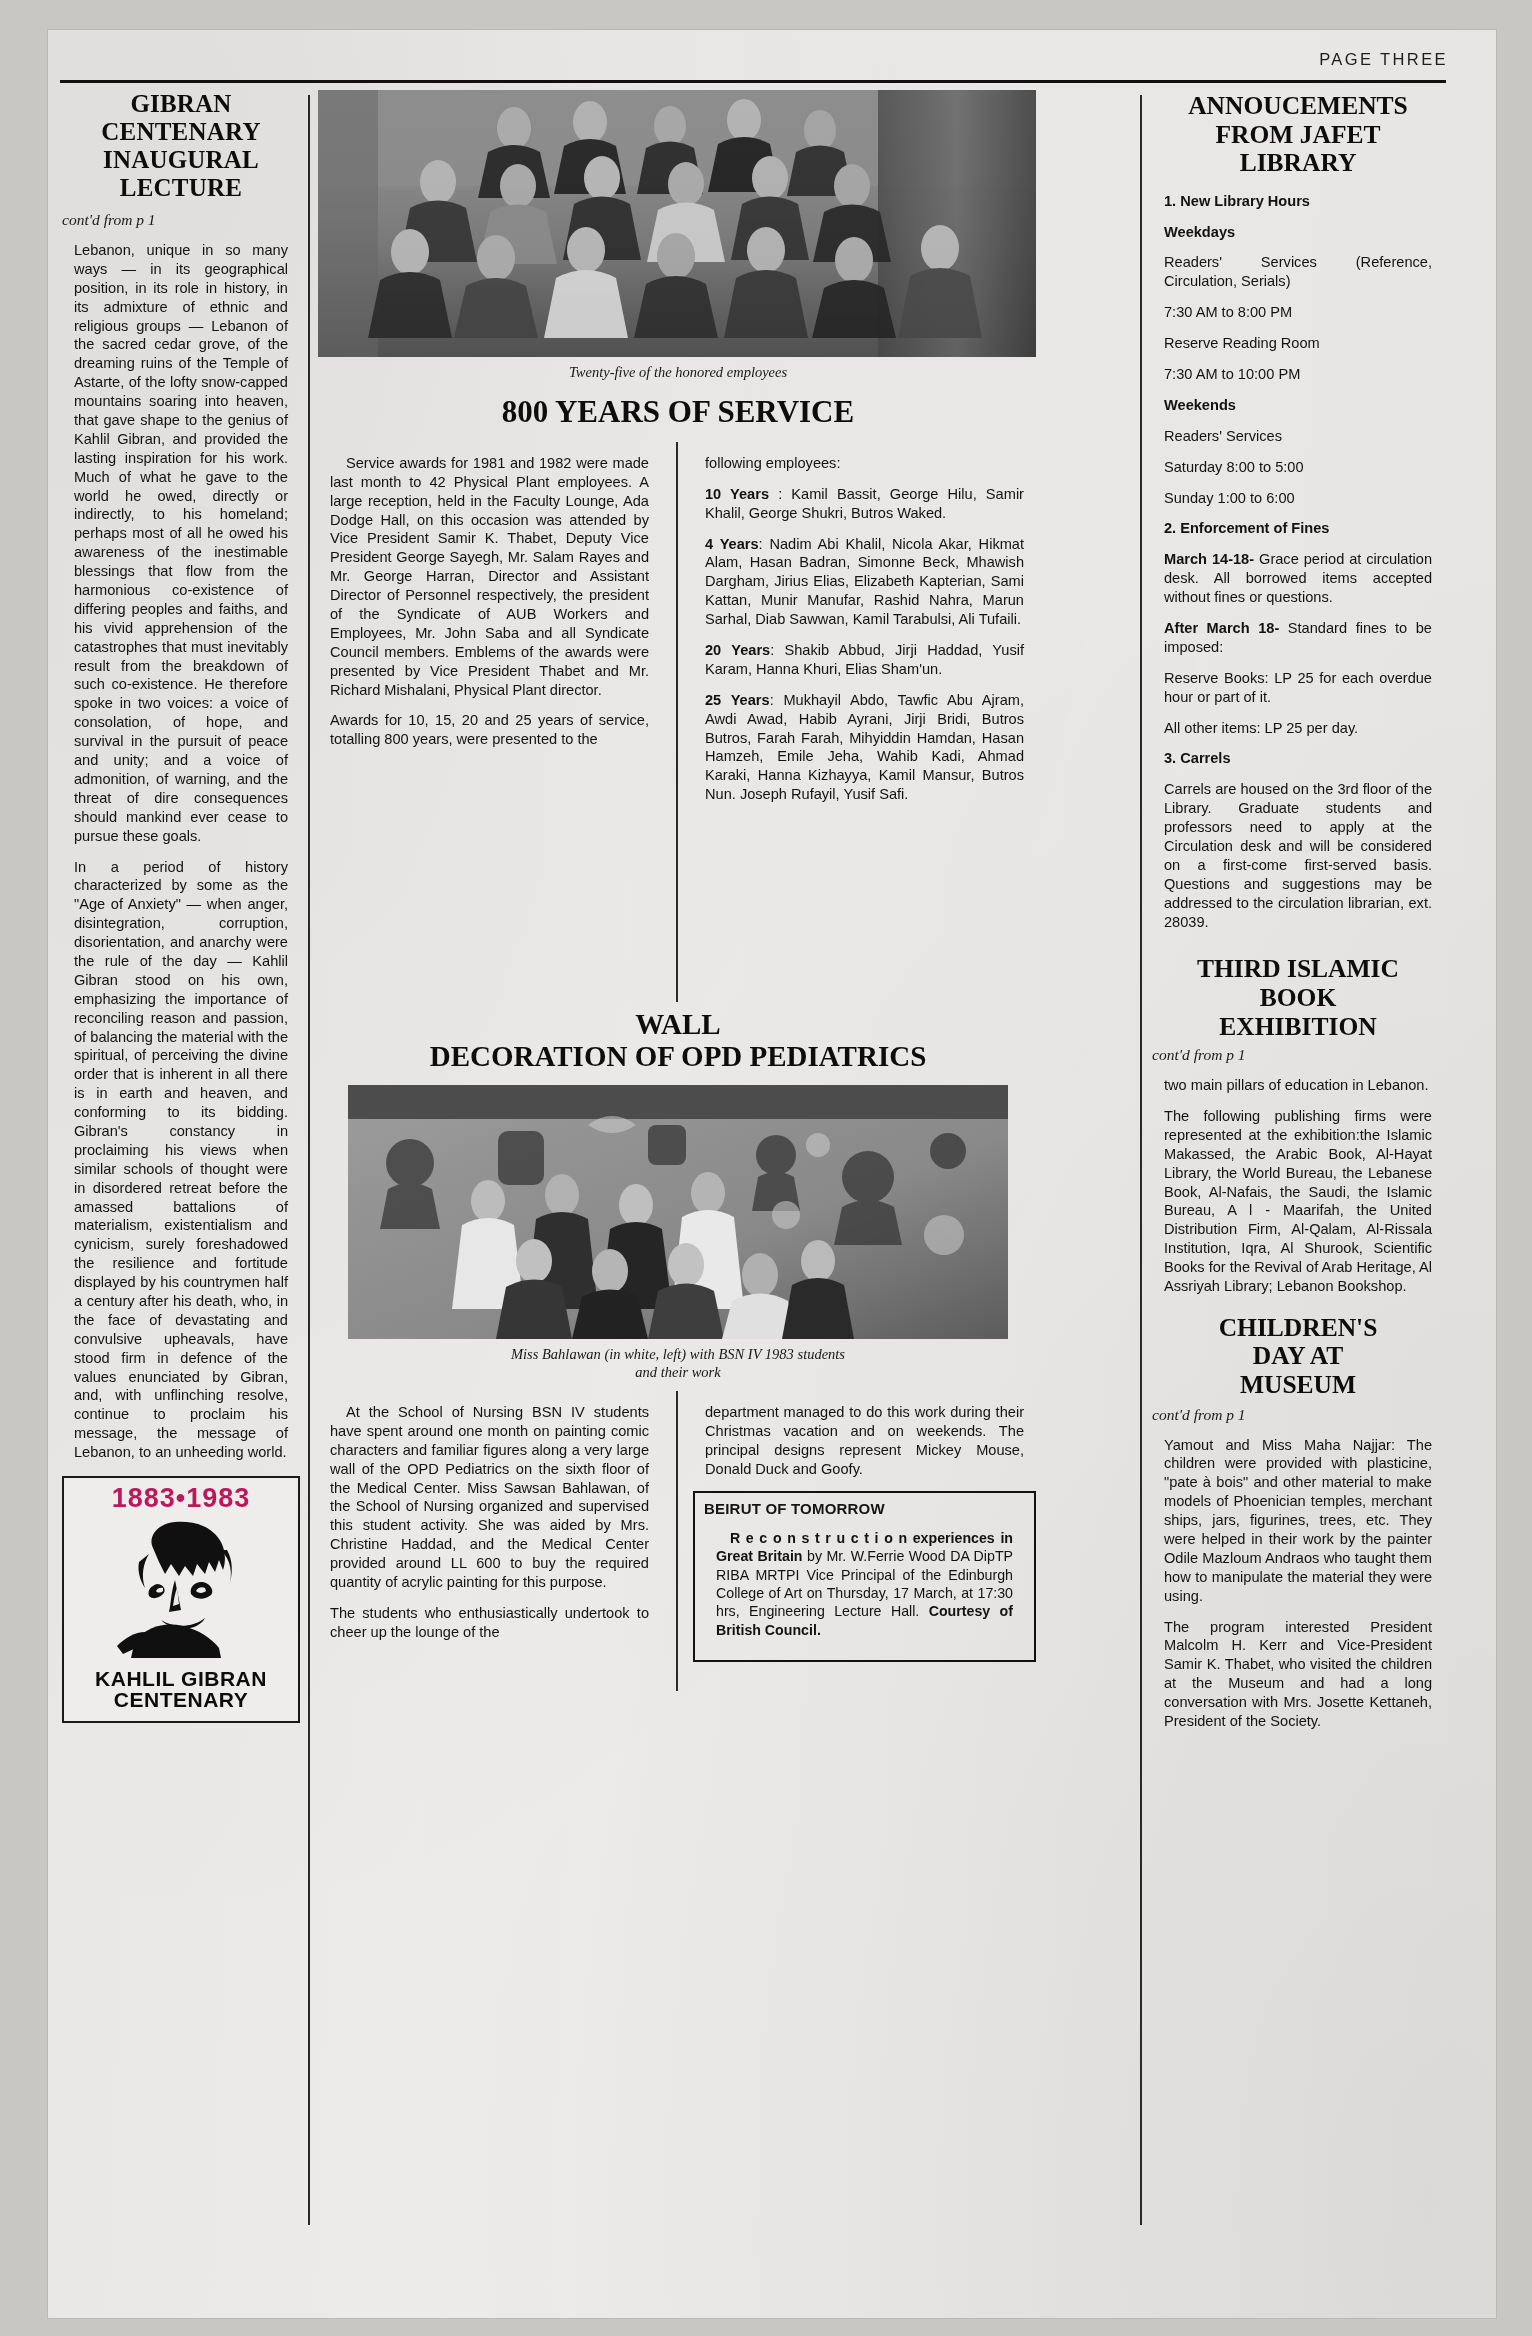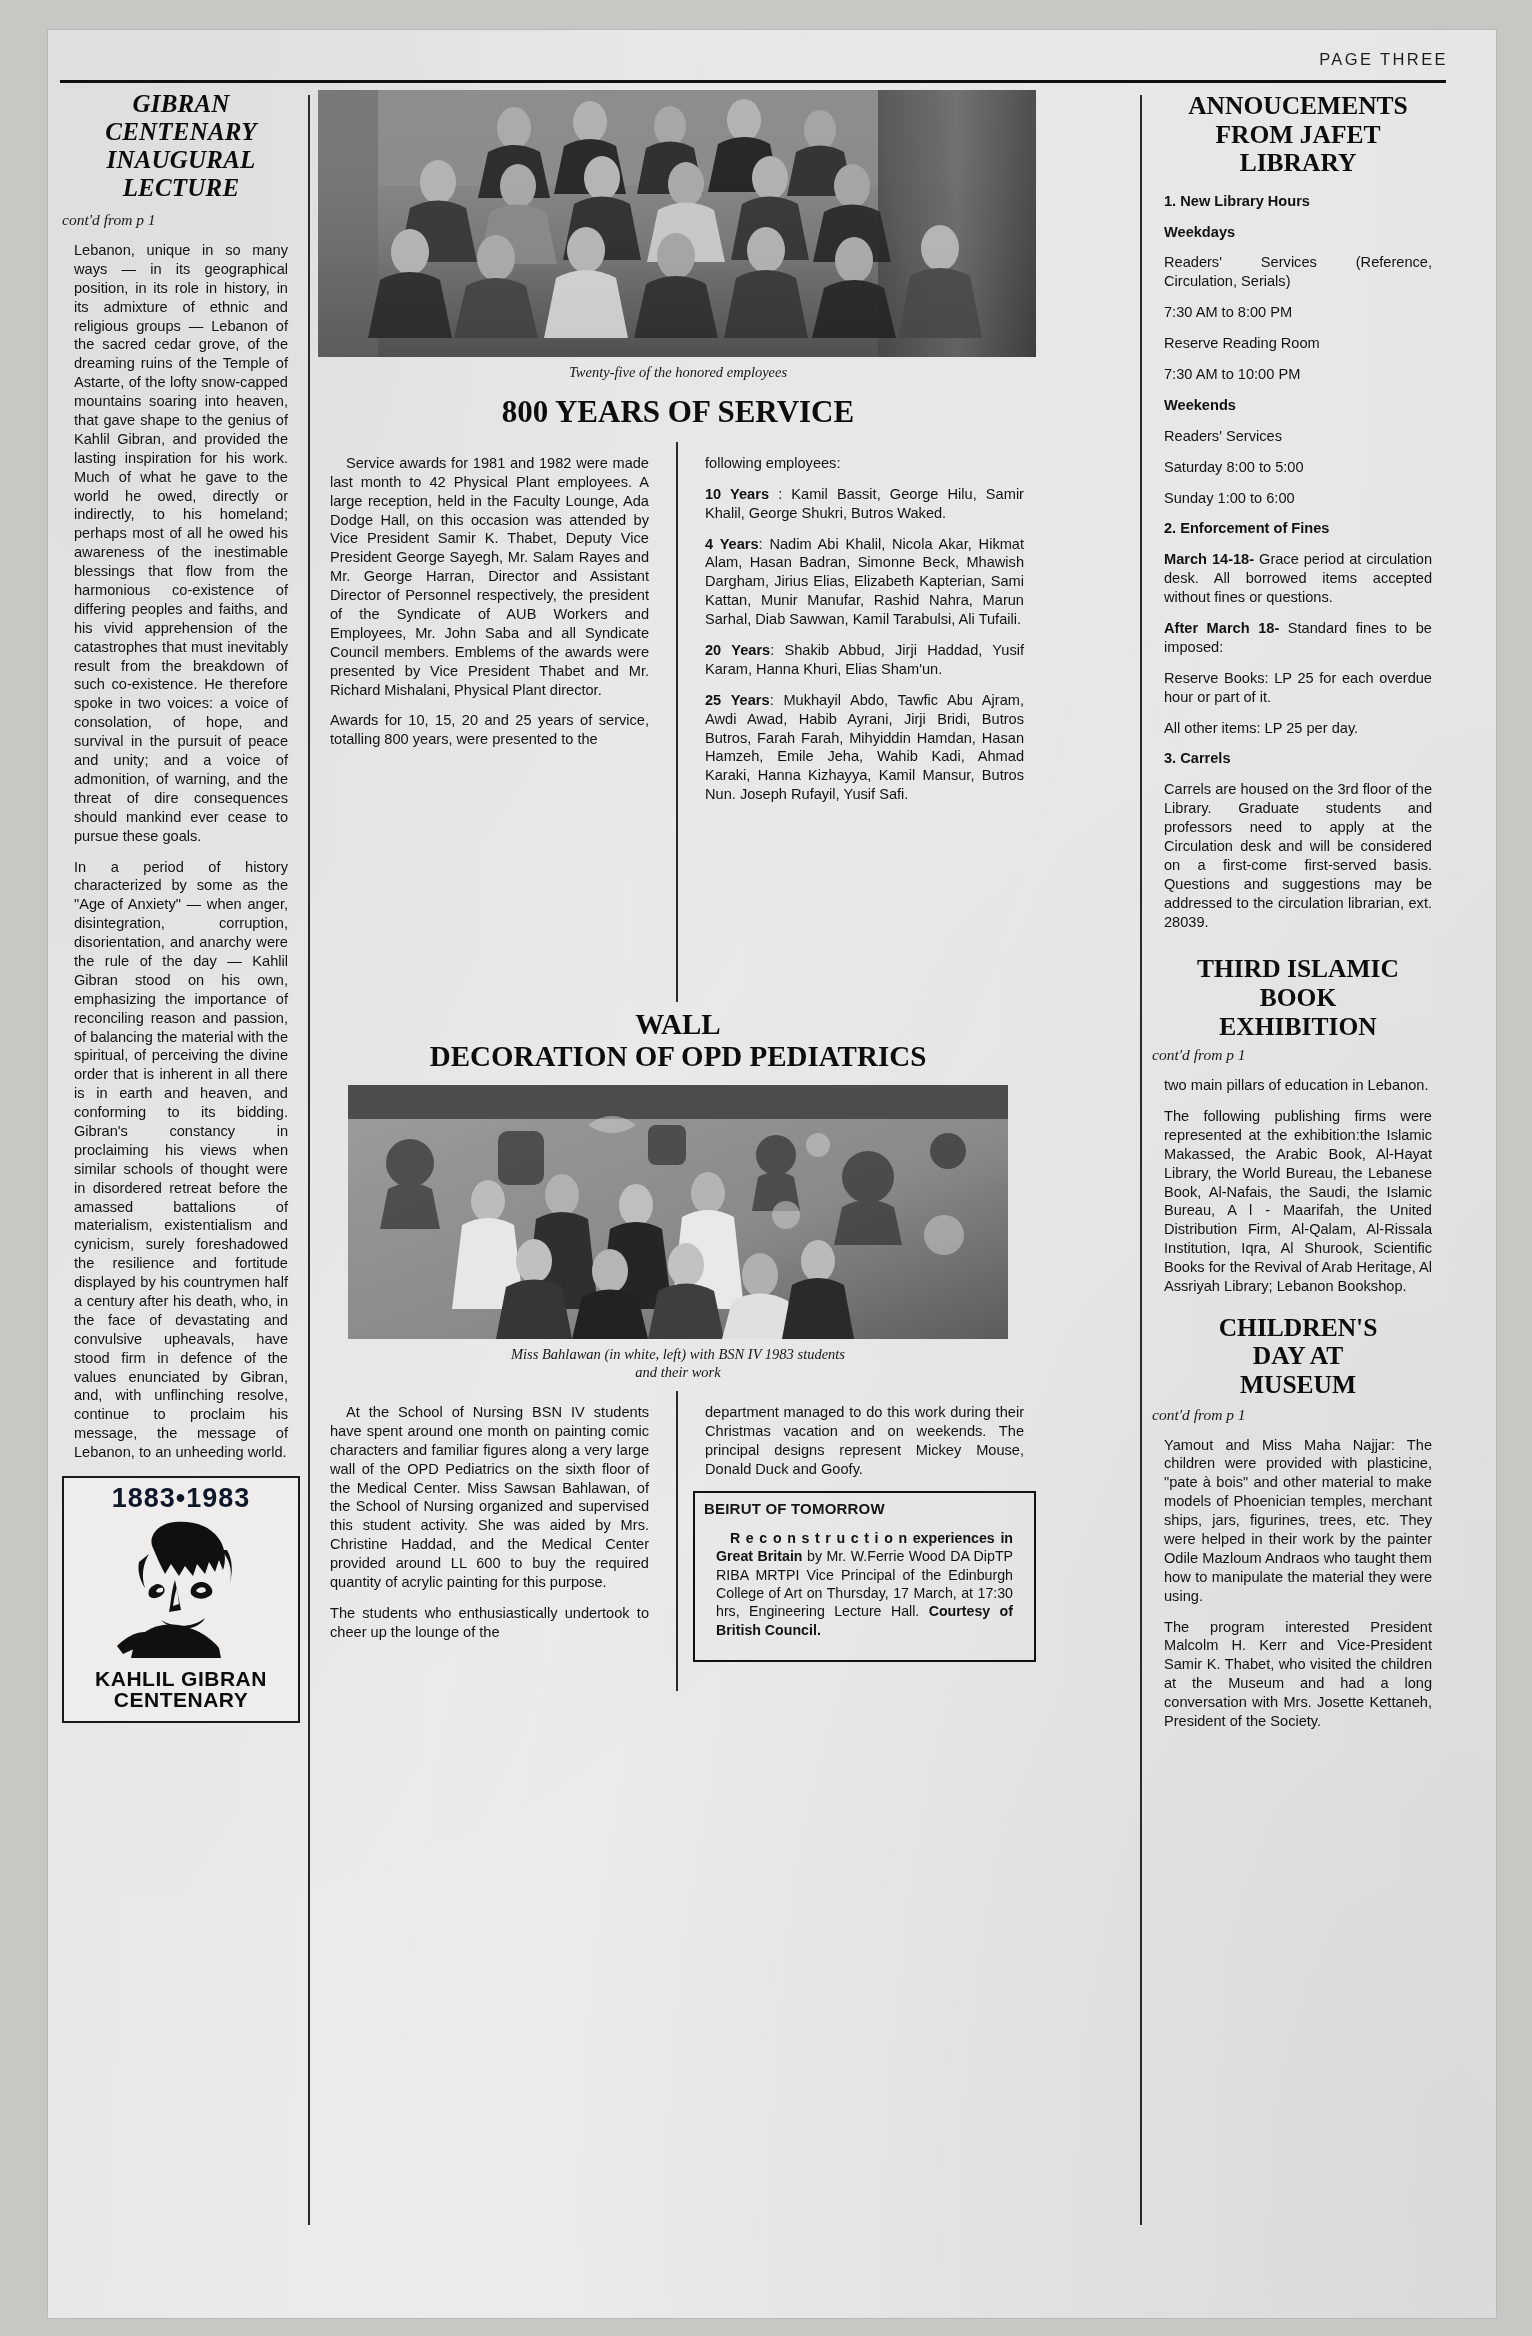--- a/index.html
+++ b/index.html
@@ -63,21 +63,21 @@
   .vr2 { left: 1140px; top: 95px; height: 2130px; }
 
   
   .hl {
     font-family: "Liberation Serif", serif;
     font-weight: bold;
     text-align: center;
     line-height: 1.12;
     color: #0d0d0d;
   }
-  .hl-a { font-size: 25px; letter-spacing: 0.2px; font-style: italic; }
+  .hl-a { font-size: 25px; letter-spacing: 0.2px; }
   .hl-b { font-size: 25.5px; }
   .hl-c { font-size: 31px; }
   .hl-d { font-size: 29px; }
 
   .contd {
     font-family: "Liberation Serif", serif;
     font-style: italic;
     font-size: 15.5px;
     color: #1a1a1a;
     margin: 9px 0 8px 0;
@@ -125,21 +125,21 @@
     border: 2.5px solid #1a1a1a;
     padding: 7px 6px 10px 6px;
     background: #efedeb;
     text-align: center;
   }
   .emblem-years {
     font-family: "Liberation Sans", sans-serif;
     font-weight: bold;
     font-size: 27px;
     letter-spacing: 1px;
-    color: #0f172a;
+    color: #be185d;
     line-height: 1;
     margin-bottom: 2px;
   }
   .emblem-name {
     font-family: "Liberation Sans", sans-serif;
     font-weight: bold;
     font-size: 21px;
     letter-spacing: 0.5px;
     color: #0c0c0c;
     line-height: 1.02;

